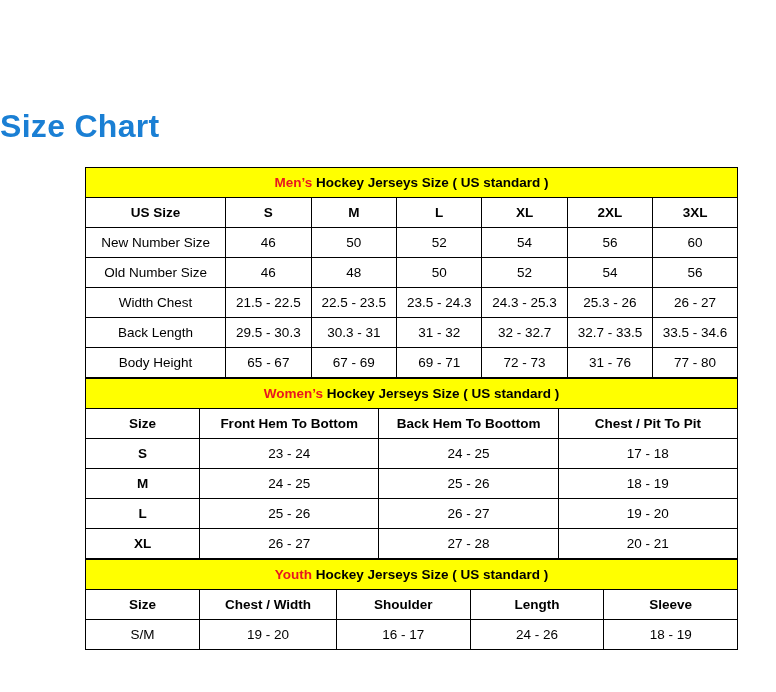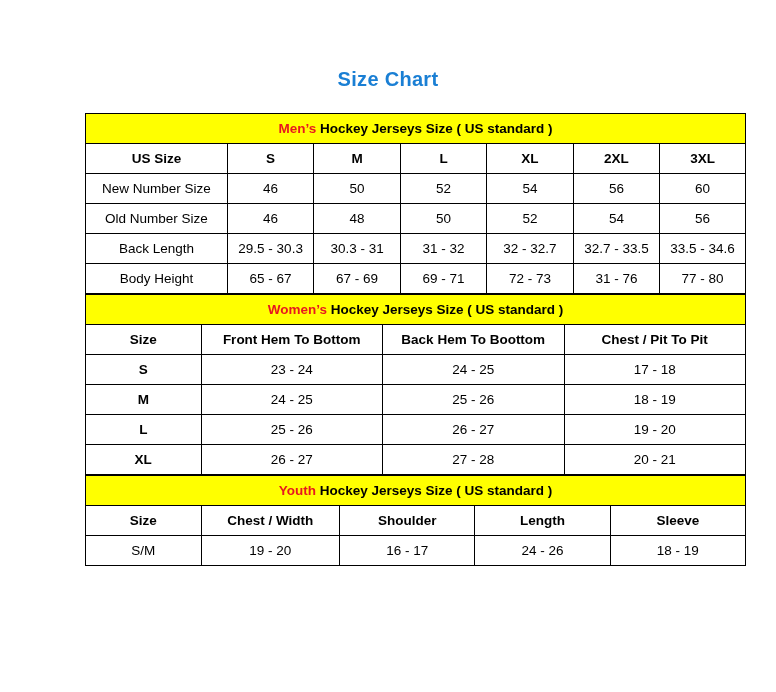--- a/index.html
+++ b/index.html
@@ -14,29 +14,28 @@
     color: #000000;
     -webkit-font-smoothing: antialiased;
   }
   .page {
     position: relative;
     width: 776px;
     height: 692px;
     box-sizing: border-box;
   }
   .title {
-    text-align: center;
-    font-size: 20px;
+    font-size: 32px;
     font-weight: bold;
     color: #1a7fd4;
-    padding-top: 68px;
+    padding-top: 108px;
     letter-spacing: 0.3px;
   }
   .chart-wrap {
-    padding: 22px 30px 0 38px;
+    padding: 22px 38px 0 38px;
     margin-left: 47px;
   }
   table.size-table {
     width: 100%;
     border-collapse: collapse;
     table-layout: fixed;
   }
   table.size-table td {
     border: 1px solid #000000;
     text-align: center;
@@ -100,20 +99,29 @@
           <td>60</td>
         </tr>
         <tr>
           <td>Old Number Size</td>
           <td>46</td>
           <td>48</td>
           <td>50</td>
           <td>52</td>
           <td>54</td>
           <td>56</td>
+        </tr>
+        <tr>
+          <td>Width Chest</td>
+          <td>21.5 - 22.5</td>
+          <td>22.5 - 23.5</td>
+          <td>23.5 - 24.3</td>
+          <td>24.3 - 25.3</td>
+          <td>25.3 - 26</td>
+          <td>26 - 27</td>
         </tr>
         <tr>
           <td>Back Length</td>
           <td>29.5 - 30.3</td>
           <td>30.3 - 31</td>
           <td>31 - 32</td>
           <td>32 - 32.7</td>
           <td>32.7 - 33.5</td>
           <td>33.5 - 34.6</td>
         </tr>

